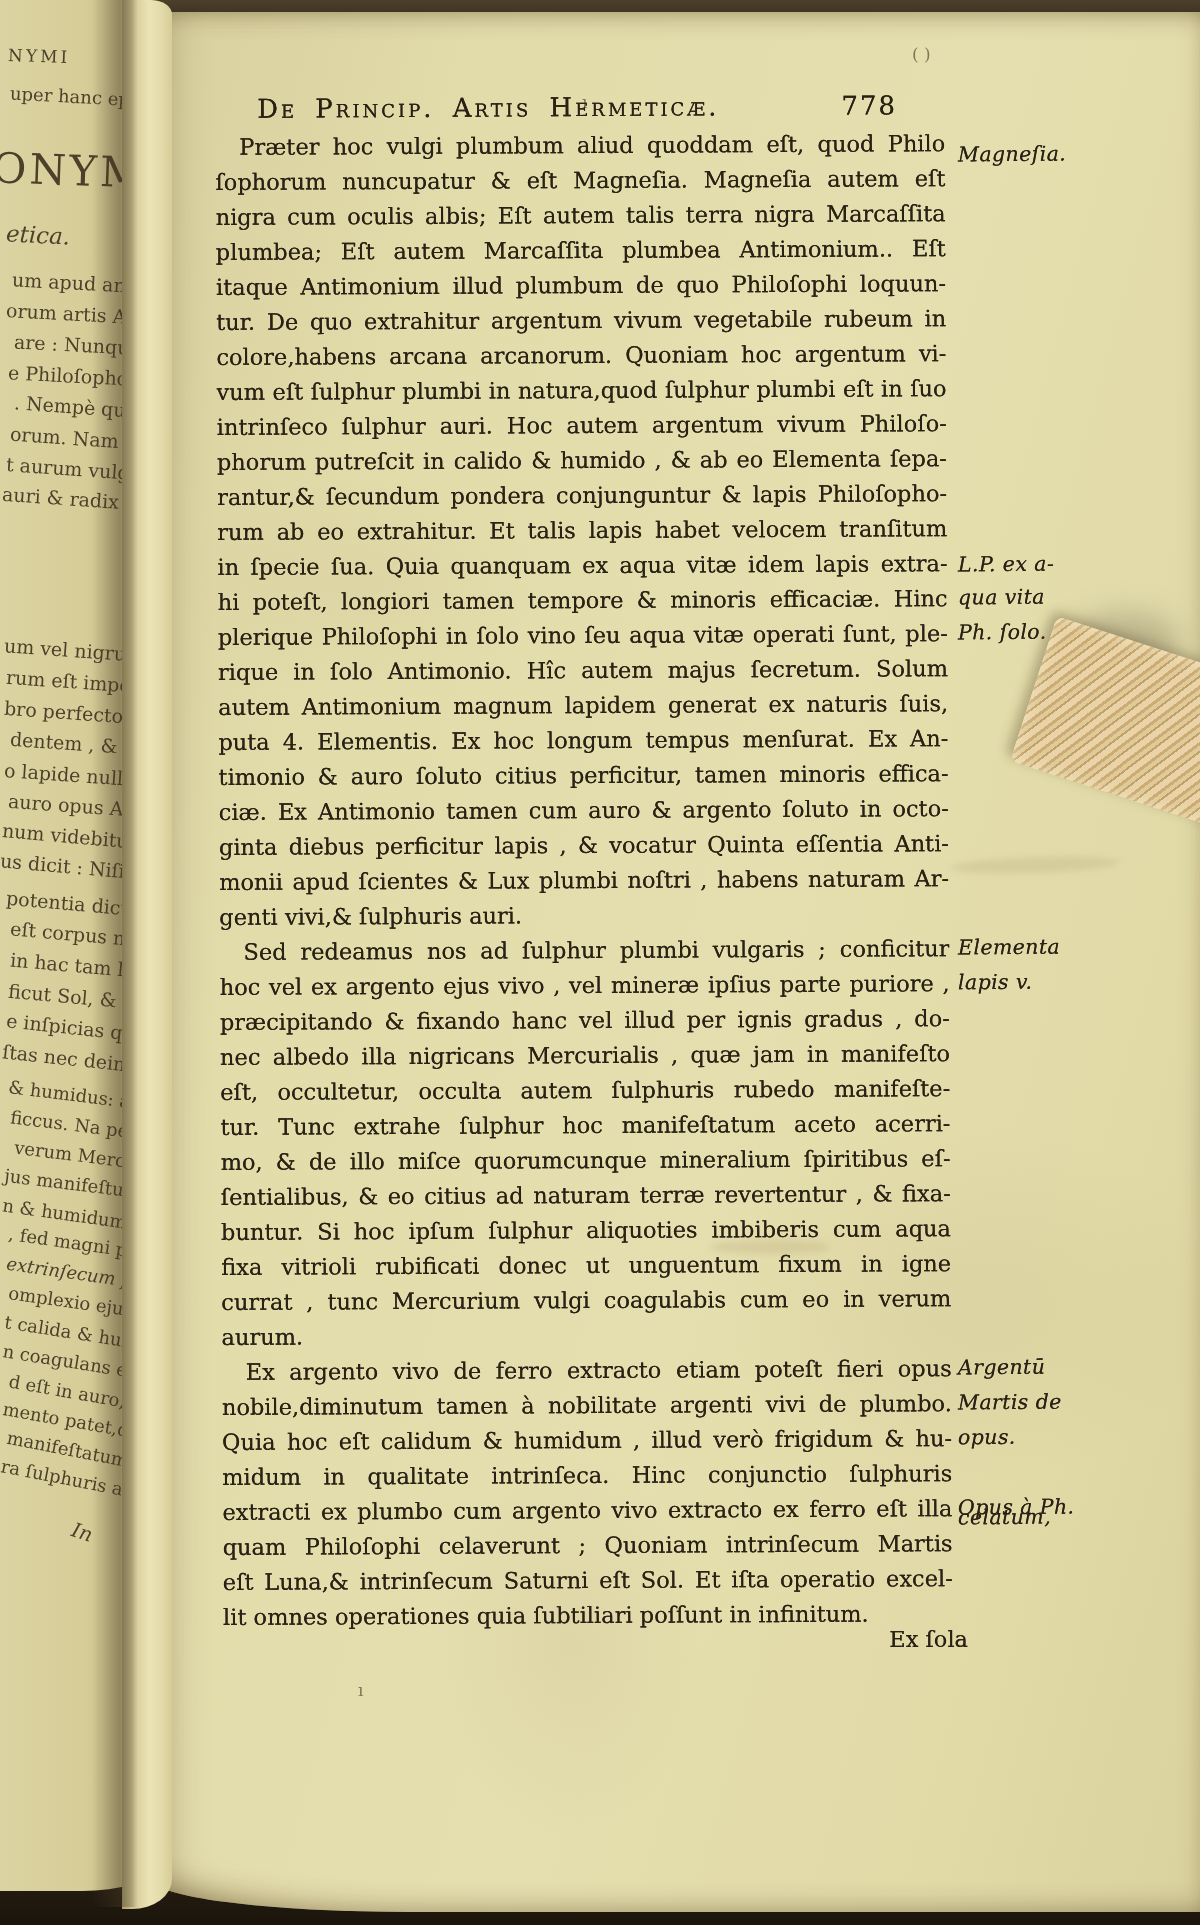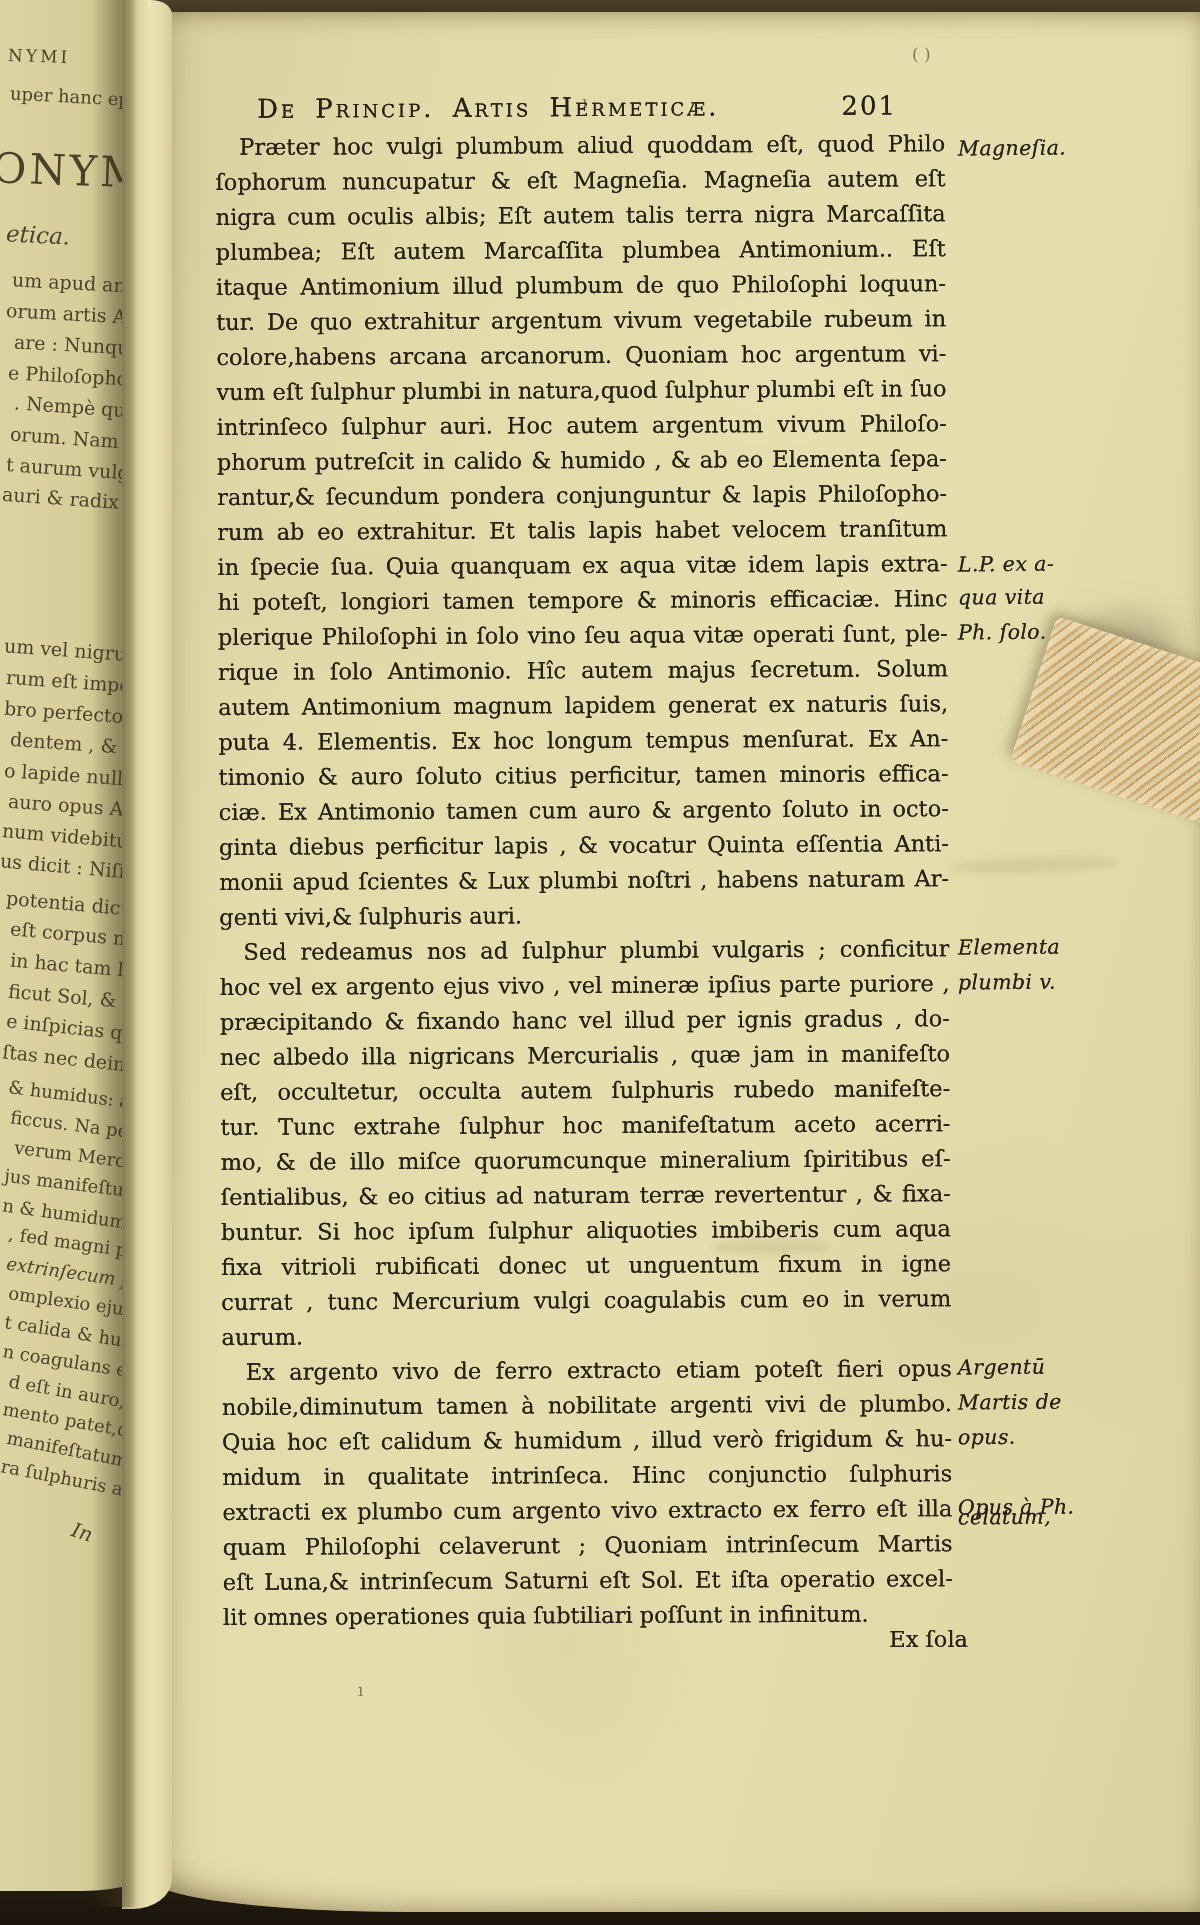--- a/index.html
+++ b/index.html
@@ -100,21 +100,21 @@
 
 <div class="scene">
 
   <div class="edge-top"></div>
 
   <div class="main-page">
 
     <div class="text-block" id="text-block">
       <div class="page-header">
         <span class="page-title">De Princip. Artis Hermeticæ.</span>
-        <span class="page-num">201</span>
+        <span class="page-num">778</span>
       </div>
 
     <div class="line indent">Præter hoc vulgi plumbum aliud quoddam eſt, quod Philo</div>
         <div class="line">ſophorum nuncupatur &amp; eſt Magneſia. Magneſia autem eſt terra</div>
         <div class="line">nigra cum oculis albis; Eſt autem talis terra nigra Marcaſſita</div>
         <div class="line">plumbea; Eſt autem Marcaſſita plumbea Antimonium..  Eſt</div>
         <div class="line">itaque Antimonium illud plumbum de quo Philoſophi loquun-</div>
         <div class="line">tur. De quo extrahitur argentum vivum vegetabile rubeum in</div>
         <div class="line">colore,habens arcana arcanorum.  Quoniam hoc argentum vi-</div>
         <div class="line">vum eſt ſulphur plumbi in natura,quod ſulphur plumbi eſt in ſuo</div>
@@ -149,26 +149,26 @@
         <div class="line">nobile,diminutum tamen à nobilitate argenti vivi de plumbo.</div>
         <div class="line">Quia hoc eſt calidum &amp; humidum , illud verò frigidum &amp; hu-</div>
         <div class="line">midum in qualitate intrinſeca.   Hinc conjunctio ſulphuris</div>
         <div class="line">extracti ex plumbo cum argento vivo extracto ex ferro eſt illa</div>
         <div class="line">quam Philoſophi celaverunt ; Quoniam intrinſecum Martis</div>
         <div class="line">eſt Luna,&amp; intrinſecum Saturni eſt Sol.   Et iſta operatio excel-</div>
         <div class="line nojust">lit omnes operationes quia ſubtiliari poſſunt in infinitum.</div>
       </div>
 
     <div id="margin-notes">
-        <div class="margin-note" style="top: 124px;">Magneſia.</div>
+        <div class="margin-note" style="top: 130px;">Magneſia.</div>
         <div class="margin-note" style="top: 540px;">L.P. ex a-</div>
         <div class="margin-note" style="top: 573px;">qua vita</div>
         <div class="margin-note" style="top: 608px;">Ph. ſolo.</div>
         <div class="margin-note" style="top: 923px;">Elementa</div>
-        <div class="margin-note" style="top: 958px;">plumbi v.</div>
+        <div class="margin-note" style="top: 958px;">lapis v.</div>
         <div class="margin-note" style="top: 1343px;">Argentū</div>
         <div class="margin-note" style="top: 1378px;">Martis de</div>
         <div class="margin-note" style="top: 1413px;">opus.</div>
         <div class="margin-note" style="top: 1483px;">Opus à Ph.</div>
         <div class="margin-note" style="top: 1493px;">celatum,</div>
       </div>
 
     <div class="catchword">Ex ſola</div>
 
     <div id="ink-marks">

